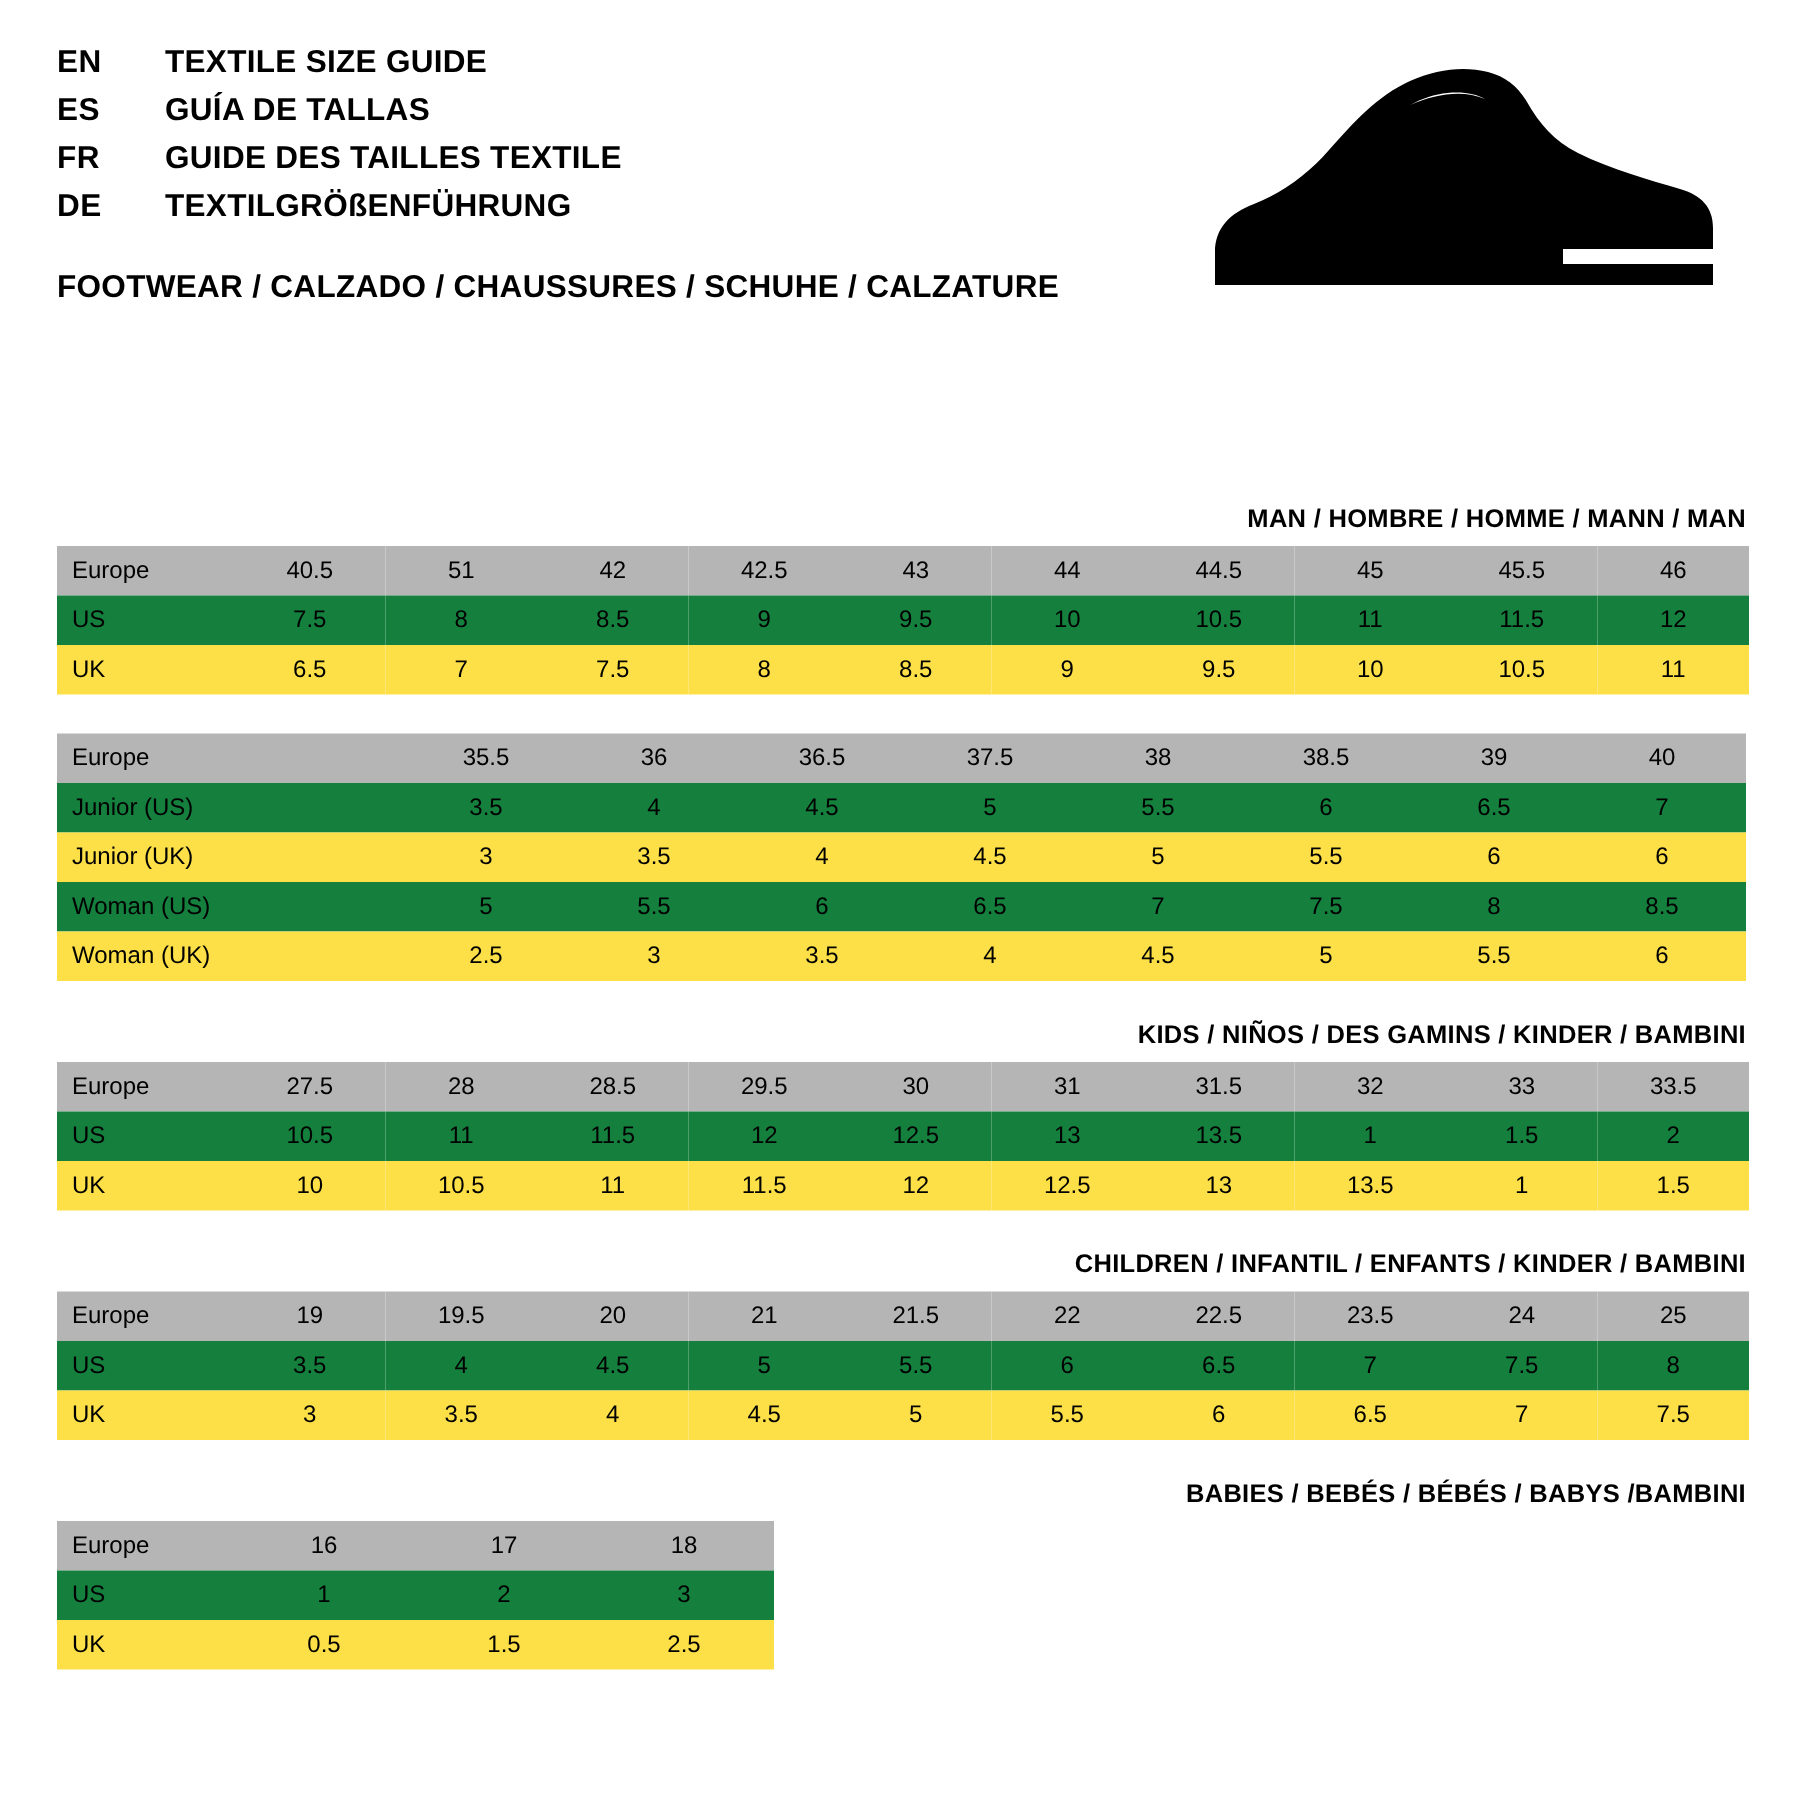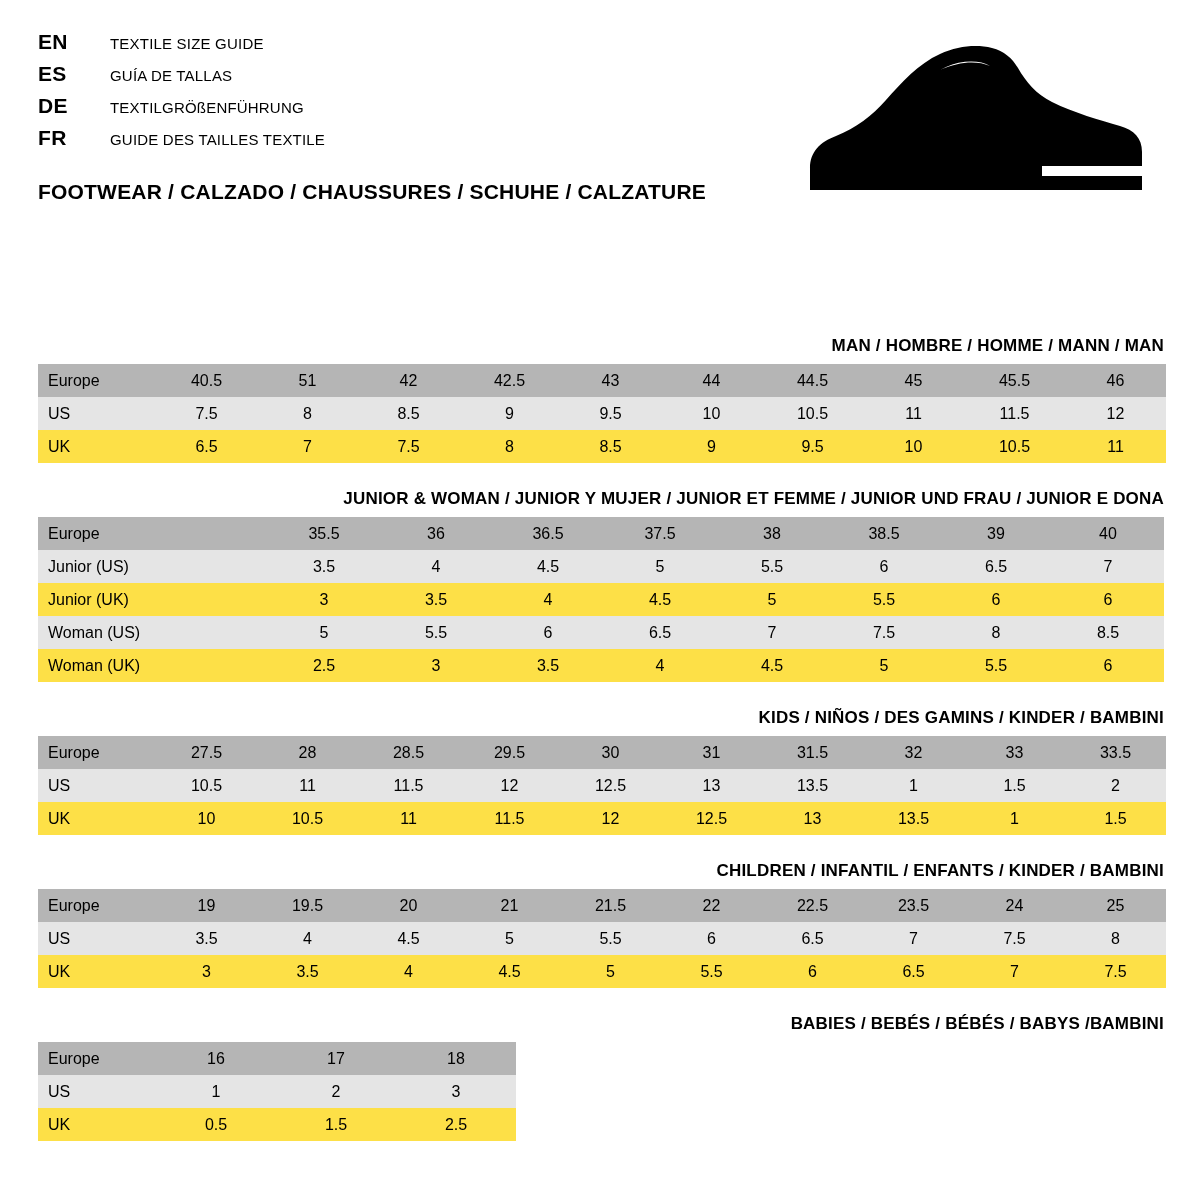--- a/index.html
+++ b/index.html
@@ -35,22 +35,22 @@
     align-items: baseline;
     height: 32px;
   }
   .lang-code {
     width: 72px;
     font-size: 21px;
     font-weight: bold;
     letter-spacing: 0.3px;
   }
   .lang-title {
-    font-size: 15px;
-    font-weight: normal;
+    font-size: 21px;
+    font-weight: bold;
     letter-spacing: 0.2px;
   }
   .section-title-main {
     margin-top: 22px;
     font-size: 21px;
     font-weight: bold;
     letter-spacing: 0.2px;
   }
 
   
@@ -96,47 +96,47 @@
   }
   tr.head td {
     background: #b5b5b5;
     font-weight: normal;
     margin-top: 27px;
   }
   tr.alt td {
     background: #fde047;
   }
   tr.plain td {
-    background: #e5e5e5;
+    background: #15803d;
   }
   .w-full { width: 1126px; }
   .w-babies { width: 478px; }
 </style>
 </head>
 <body>
 
 <div class="page">
 
   <div class="header">
     <div id="lang-list">
         <div class="lang-row">
           <div class="lang-code">EN</div>
           <div class="lang-title">TEXTILE SIZE GUIDE</div>
         </div>
         <div class="lang-row">
           <div class="lang-code">ES</div>
           <div class="lang-title">GUÍA DE TALLAS</div>
         </div>
         <div class="lang-row">
+          <div class="lang-code">FR</div>
+          <div class="lang-title">GUIDE DES TAILLES TEXTILE</div>
+        </div>
+        <div class="lang-row">
           <div class="lang-code">DE</div>
           <div class="lang-title">TEXTILGRÖßENFÜHRUNG</div>
-        </div>
-        <div class="lang-row">
-          <div class="lang-code">FR</div>
-          <div class="lang-title">GUIDE DES TAILLES TEXTILE</div>
         </div>
       </div>
     <div class="section-title-main">FOOTWEAR / CALZADO / CHAUSSURES / SCHUHE / CALZATURE</div>
   </div>
 
   <div class="shoe-wrap">
     <svg viewBox="0 0 360 160" width="360" height="160" aria-hidden="true">
       <path fill="#000000" d="M20 150 L20 128 C20 112 30 102 46 96 C66 88 82 76 96 60
         C112 42 128 24 150 14 C168 6 186 4 202 8 C214 11 222 18 228 28
         C236 42 246 54 262 62 C284 73 310 80 330 86 C344 90 352 98 352 112
@@ -200,21 +200,20 @@
               <td>9</td>
               <td>9.5</td>
               <td>10</td>
               <td>10.5</td>
               <td>11</td>
             </tr>
           </tbody>
         </table>
       </div>
       <div class="table-block">
-        <div class="block-title">JUNIOR &amp; WOMAN / JUNIOR Y MUJER / JUNIOR ET FEMME / JUNIOR UND FRAU / JUNIOR E DONA</div>
         <table class="size-table w-full">
           <colgroup>
             <col style="width: 118px;">
             <col style="width: 112px;">
             <col style="width: 112px;">
             <col style="width: 112px;">
             <col style="width: 112px;">
             <col style="width: 112px;">
             <col style="width: 112px;">
             <col style="width: 112px;">

